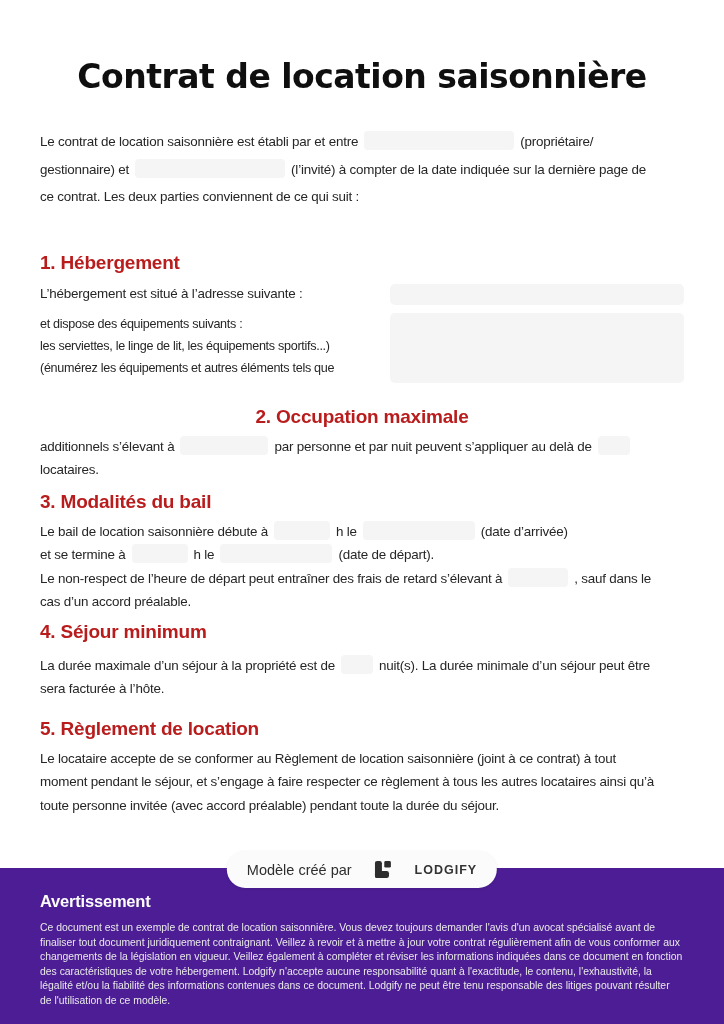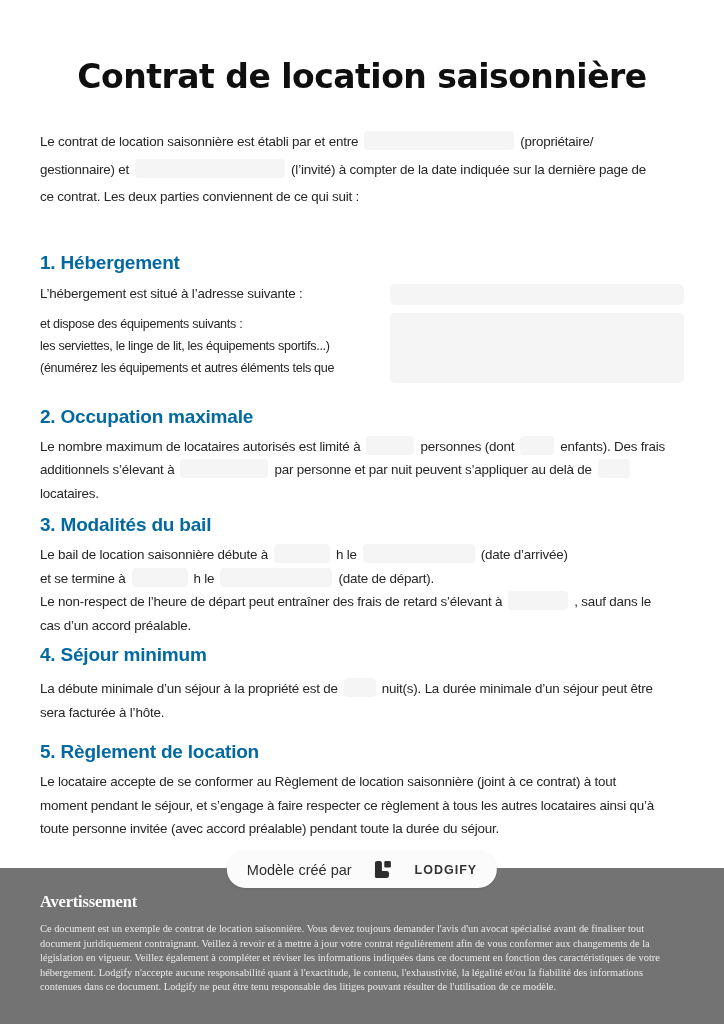--- a/index.html
+++ b/index.html
@@ -35,26 +35,26 @@
     height: 19px;
     background: #f5f5f5;
     border-radius: 4px;
     vertical-align: -4px;
     margin: 0 6px;
   }
 
   h2.sec-heading {
     font-size: 19px;
     font-weight: bold;
-    color: #0369a1;
+    color: #b91c1c;
     letter-spacing: -0.2px;
     line-height: 24px;
   }
   .s1 h2 { margin-top: 40px; margin-bottom: 8px; }
-  .s2 h2 { margin-top: 22px; margin-bottom: 6px; }
+  .s2 h2 { margin-top: 22px; margin-bottom: 6px; text-align: center; }
   .s3 h2 { margin-top: 8px;  margin-bottom: 6px; }
   .s4 h2 { margin-top: 6px;  margin-bottom: 10px; }
   .s5 h2 { margin-top: 16px;  margin-bottom: 6px; }
 
   .row { display: flex; justify-content: space-between; align-items: flex-start; }
   .row + .row { margin-top: 8px; }
   .col-label {
     width: 350px;
     font-size: 13.4px;
     letter-spacing: -0.2px;
@@ -90,24 +90,23 @@
     font-size: 12.5px;
     font-weight: bold;
     letter-spacing: 1px;
     color: #333333;
   }
 
   footer.disclaimer {
     position: absolute;
     left: 0; right: 0; bottom: 0;
     height: 156px;
-    background: #737373;
+    background: #4c1d95;
     color: #ffffff;
     padding: 24px 40px 0 40px;
-    font-family: Liberation Serif, serif;
   }
   .disclaimer h3 {
     font-size: 16.5px;
     font-weight: bold;
     letter-spacing: -0.2px;
     margin-bottom: 10px;
     color: #fcfcfc;
   }
   .disclaimer p {
     font-size: 10.4px;
@@ -141,40 +140,39 @@
             <div class="tline"><span class="seg">les serviettes, le linge de lit, les équipements sportifs...)</span></div>
             <div class="tline"><span class="seg">(énumérez les équipements et autres éléments tels que</span></div>
           </div>
         <div class="field field-lg"></div>
       </div>
     </section>
 
     <section class="s2">
       <h2 class="sec-heading">2. Occupation maximale</h2>
       <div class="para">
-          <div class="tline"><span class="seg">Le nombre maximum de locataires autorisés est limité à</span><span class="blank" style="width: 48px;"></span><span class="seg">personnes (dont</span><span class="blank" style="width: 34px;"></span><span class="seg">enfants). Des frais</span></div>
           <div class="tline"><span class="seg">additionnels s’élevant à</span><span class="blank" style="width: 88px;"></span><span class="seg">par personne et par nuit peuvent s’appliquer au delà de</span><span class="blank" style="width: 32px;"></span></div>
           <div class="tline"><span class="seg">locataires.</span></div>
         </div>
     </section>
 
     <section class="s3">
       <h2 class="sec-heading">3. Modalités du bail</h2>
       <div class="para">
           <div class="tline"><span class="seg">Le bail de location saisonnière débute à</span><span class="blank" style="width: 56px;"></span><span class="seg">h le</span><span class="blank" style="width: 112px;"></span><span class="seg">(date d’arrivée)</span></div>
           <div class="tline"><span class="seg">et se termine à</span><span class="blank" style="width: 56px;"></span><span class="seg">h le</span><span class="blank" style="width: 112px;"></span><span class="seg">(date de départ).</span></div>
           <div class="tline"><span class="seg">Le non-respect de l’heure de départ peut entraîner des frais de retard s’élevant à</span><span class="blank" style="width: 60px;"></span><span class="seg">, sauf dans le</span></div>
           <div class="tline"><span class="seg">cas d’un accord préalable.</span></div>
         </div>
     </section>
 
     <section class="s4">
       <h2 class="sec-heading">4. Séjour minimum</h2>
       <div class="para">
-          <div class="tline"><span class="seg">La débute minimale d’un séjour à la propriété est de</span><span class="blank" style="width: 32px;"></span><span class="seg">nuit(s). La durée minimale d’un séjour peut être</span></div>
+          <div class="tline"><span class="seg">La durée maximale d’un séjour à la propriété est de</span><span class="blank" style="width: 32px;"></span><span class="seg">nuit(s). La durée minimale d’un séjour peut être</span></div>
           <div class="tline"><span class="seg">sera facturée à l’hôte.</span></div>
         </div>
     </section>
 
     <section class="s5">
       <h2 class="sec-heading">5. Règlement de location</h2>
       <div class="para">
           <div class="tline"><span class="seg">Le locataire accepte de se conformer au Règlement de location saisonnière (joint à ce contrat) à tout</span></div>
           <div class="tline"><span class="seg">moment pendant le séjour, et s’engage à faire respecter ce règlement à tous les autres locataires ainsi qu’à</span></div>
           <div class="tline"><span class="seg">toute personne invitée (avec accord préalable) pendant toute la durée du séjour.</span></div>

